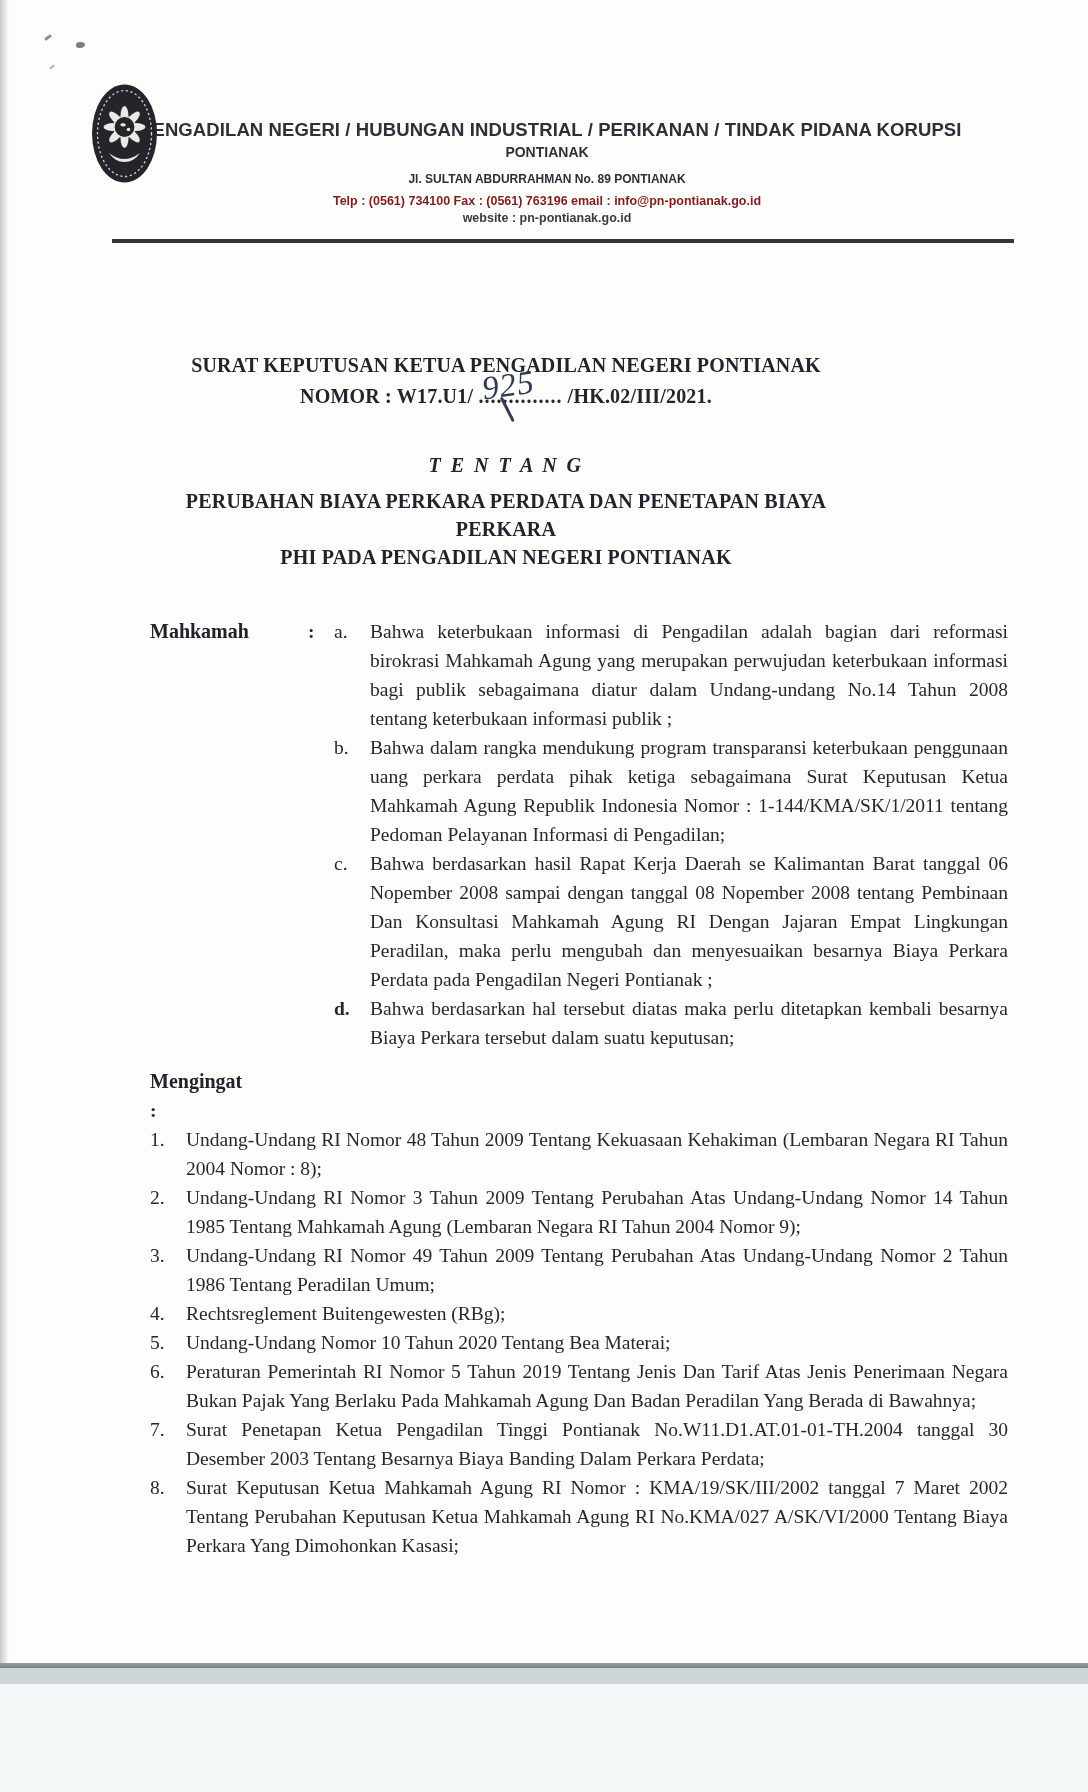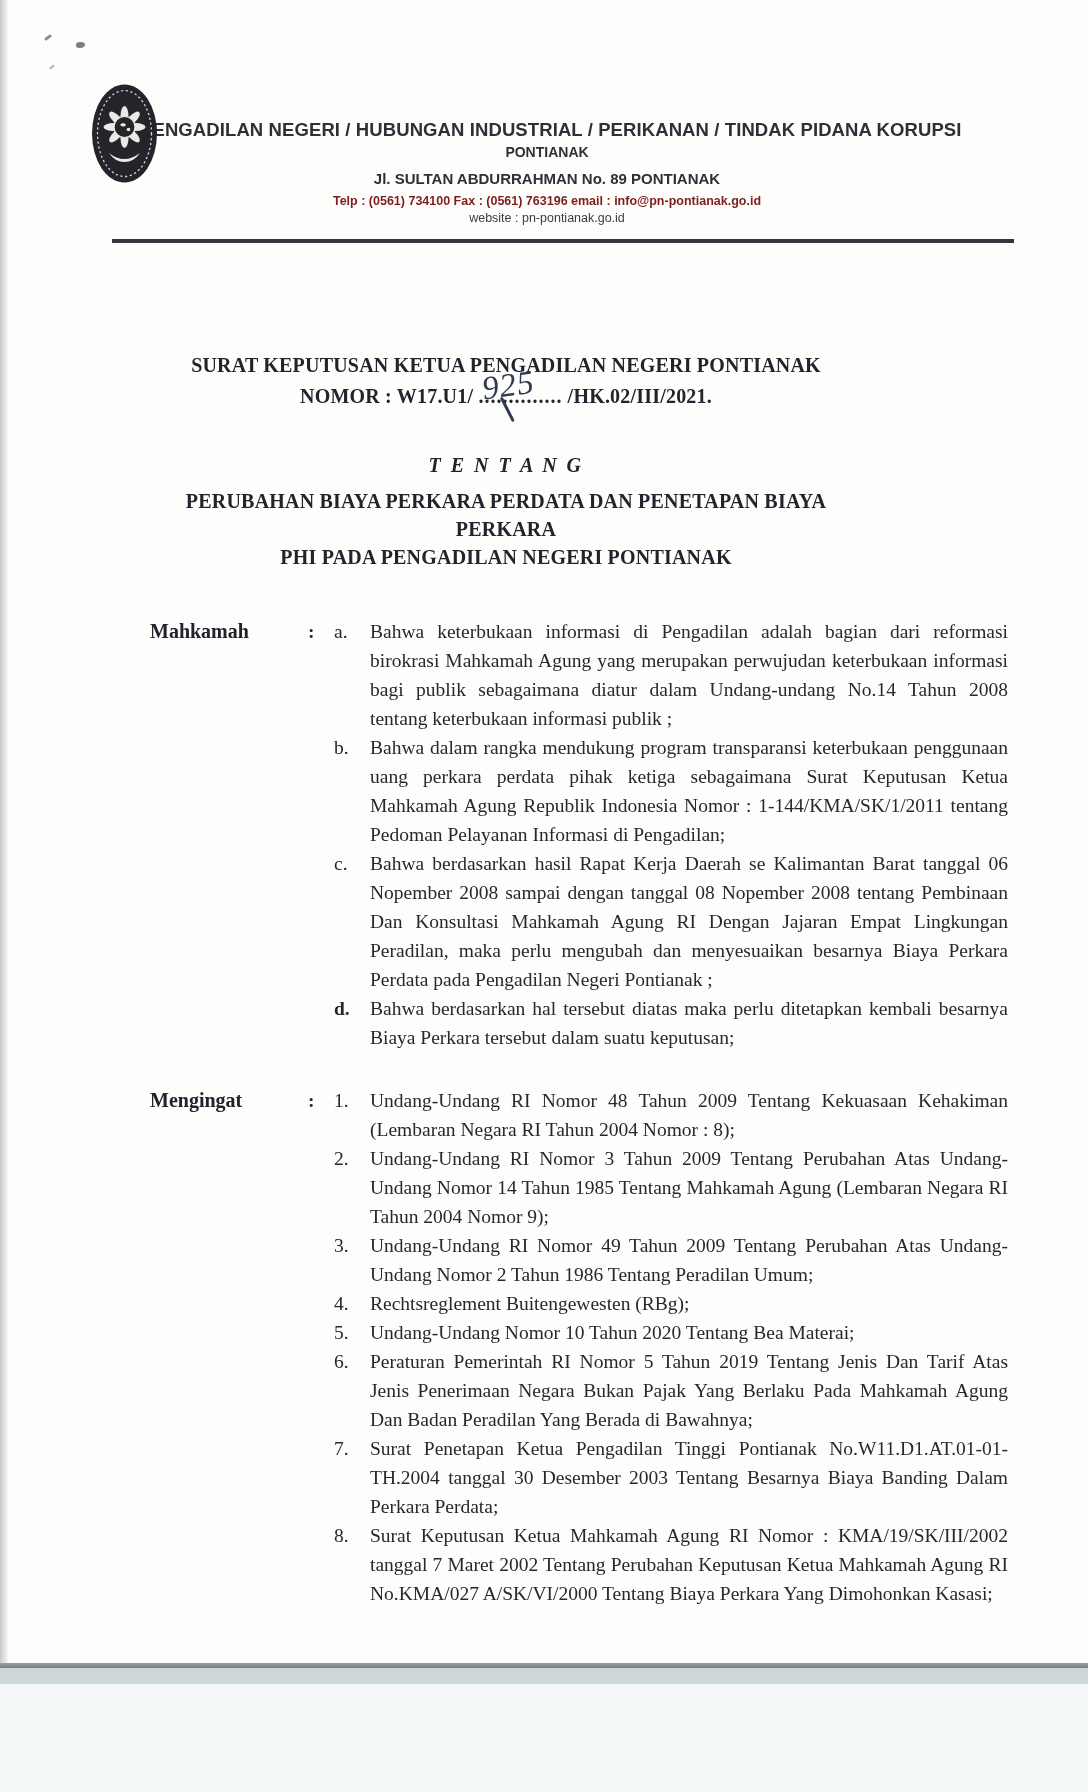--- a/index.html
+++ b/index.html
@@ -19,44 +19,44 @@
   .speck.s1 { left:44px; top:36px; width:8px; height:3px; transform:rotate(-35deg); }
   .speck.s2 { left:76px; top:42px; width:9px; height:6px; border-radius:50% 50% 60% 40%; background:#7d7e83; }
   .speck.s3 { left:49px; top:66px; width:6px; height:2px; transform:rotate(-40deg); opacity:.7; }
 
   
   .letterhead { position:relative; padding-top:74px; font-family:"Liberation Sans", sans-serif; }
   .logo { position:absolute; left:91px; top:83px; width:67px; height:101px; }
   .lh-text { margin-left:140px; width:814px; text-align:center; color:#2e2f37; }
   .lh-line1 { font-size:18.5px; font-weight:bold; line-height:23px; white-space:nowrap; letter-spacing:.1px;margin-top:44px; }
   .lh-line2 { font-size:14px; font-weight:bold; line-height:23px; margin-top:0; }
-  .lh-address { font-size:15px; font-weight:bold; line-height:18px; margin-top:6px; }
+  .lh-address { font-size:12px; font-weight:bold; line-height:18px; margin-top:6px; }
   .lh-contact { font-size:12.5px; font-weight:600; line-height:16px; margin-top:5px; color:#7f1d1d; }
-  .lh-website { font-size:12.5px; font-weight:400; line-height:16px; margin-top:1px; color:#3b3b43; }
+  .lh-website { font-size:12.5px; font-weight:700; line-height:16px; margin-top:1px; color:#3b3b43; }
   .rule { margin:13px 74px 0 112px; height:4px; background:#35363c; }
 
   
   .title-block { margin-top:108px; margin-left:150px; width:712px; text-align:center;
                  font-weight:bold; font-size:20px; color:#23232d; letter-spacing:.2px; }
   .title-line1 { line-height:28px; }
   .nomor-line { line-height:28px; margin-top:3px; position:relative; }
   .nomor-dots { position:relative; display:inline-block; letter-spacing:1px; }
   .handwritten { position:absolute; left:4px; top:-11px; font-size:33px; font-style:italic;
                  font-weight:400; color:#333a53; transform:rotate(-8deg);
                  font-family:"Liberation Serif", serif; white-space:nowrap; }
   .hand-tail { position:absolute; left:16px; top:26px; width:27px; height:2.6px;
                background:#333a53; transform:rotate(63deg); border-radius:2px; }
   .tentang { margin-top:42px; line-height:26px; letter-spacing:2.5px;font-style:italic; }
   .subject1 { margin-top:9px; line-height:28px; }
   .subject2 { line-height:28px; }
 
   
   .clause { display:flex; margin:0 80px 0 150px; font-size:19.5px; }
   .clause.menimbang { margin-top:46px; }
-  .clause.mengingat { margin-top:34px; }
+  .clause.mengingat { margin-top:15px;flex-direction:column; }
   .clause-label { width:158px; font-weight:bold; font-size:20px; line-height:29px; color:#22222c; }
   .clause-colon { width:26px; font-weight:bold; line-height:29px; }
   .clause-items { flex:1; }
   .clause-item { display:flex; }
   .item-marker { width:36px; line-height:29px; flex:0 0 36px; }
   .item-marker.bold { font-weight:bold; }
   .item-text { flex:1; text-align:justify; line-height:29px; }
 
   
   .page-bottom-shadow { position:absolute; top:1663px; left:0; width:1088px; height:5px;

